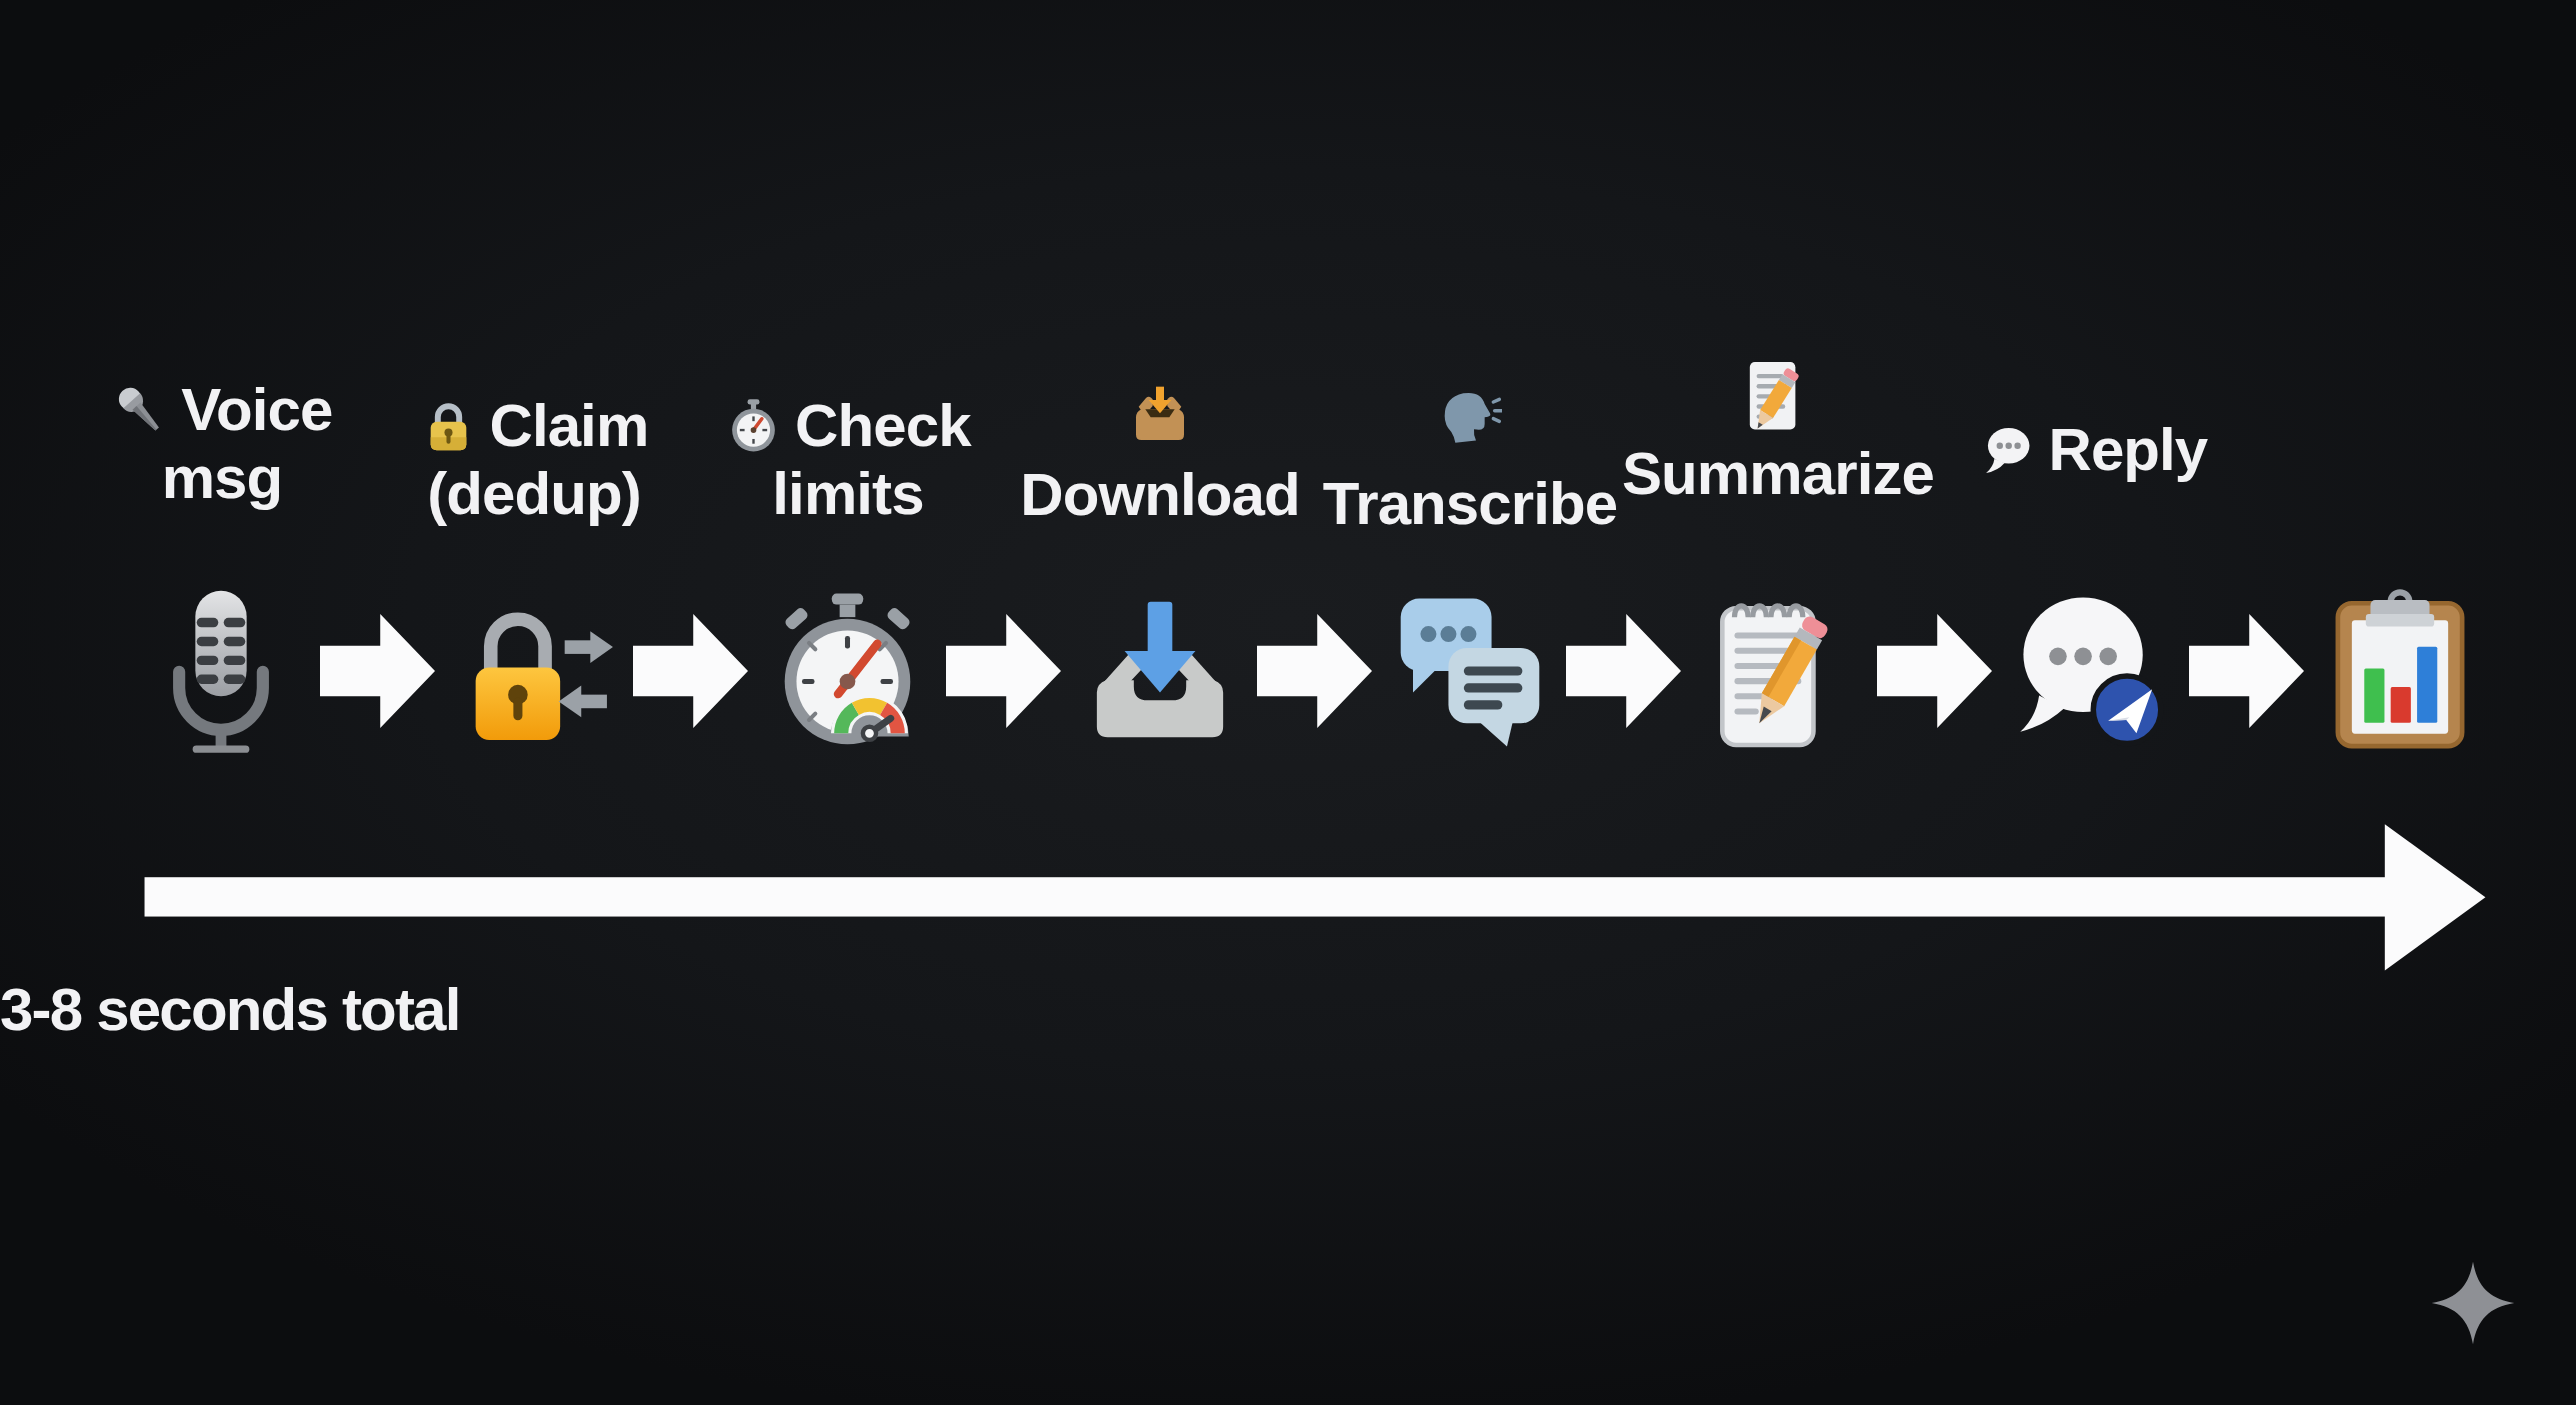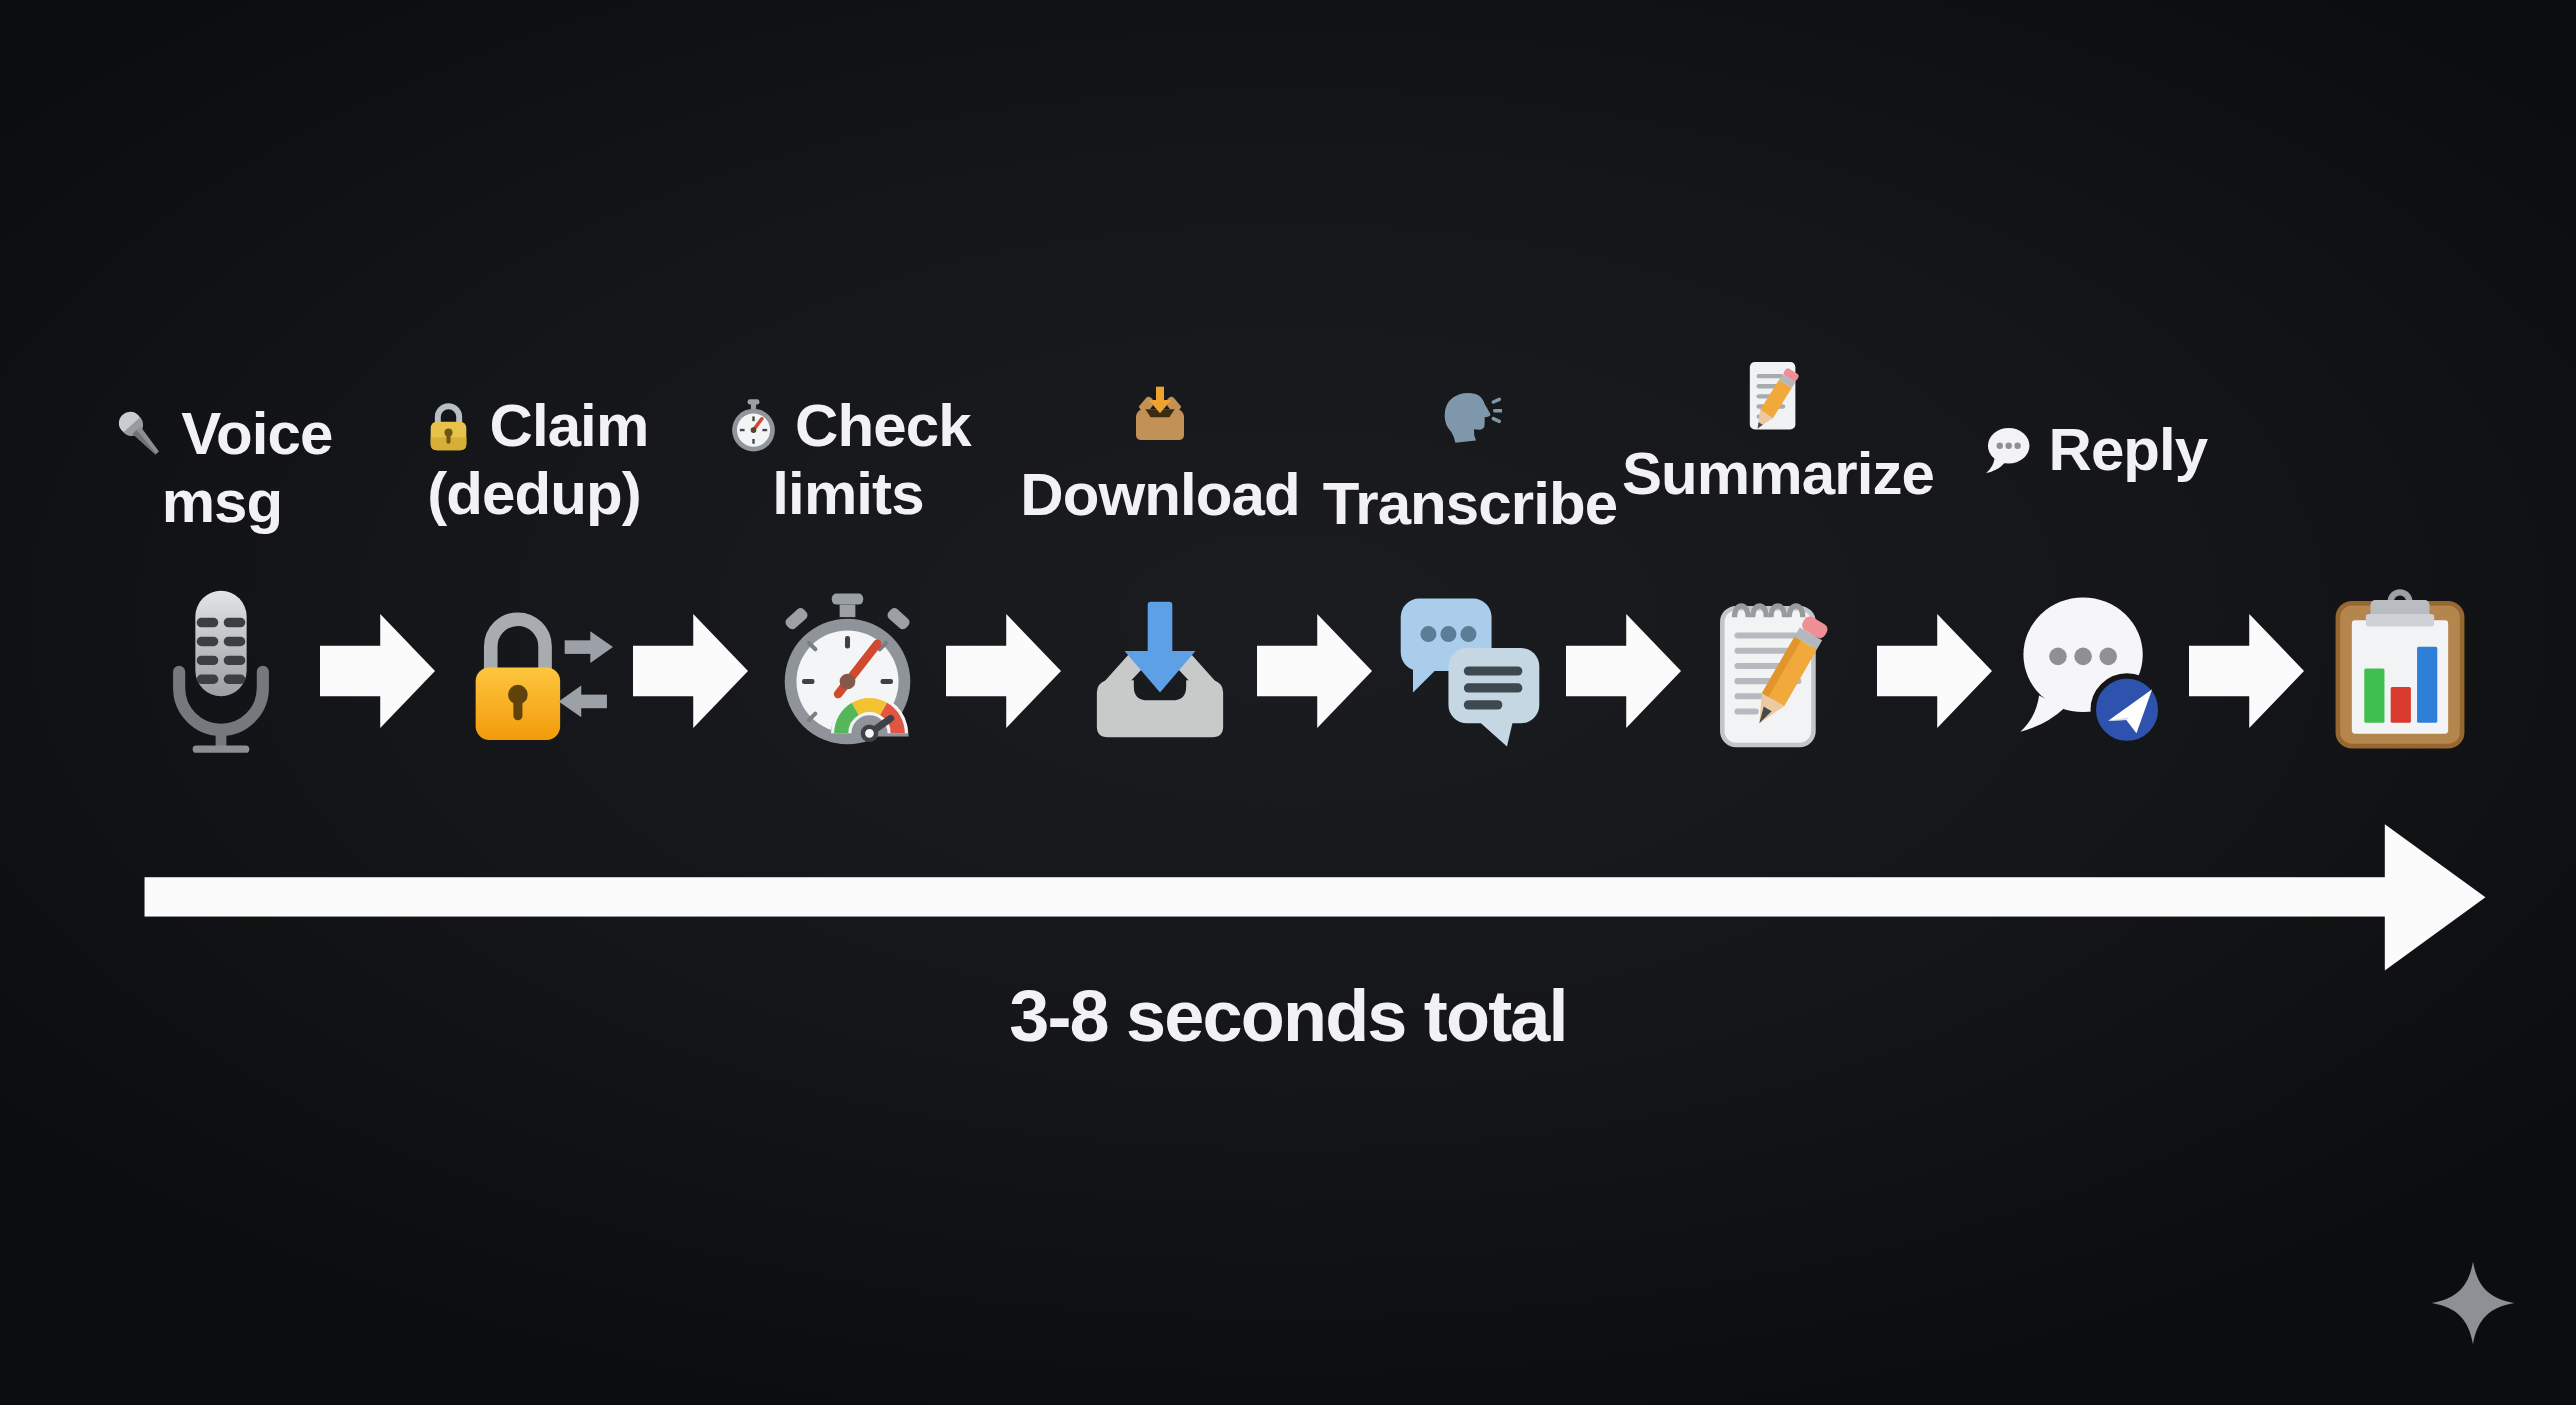--- a/index.html
+++ b/index.html
@@ -14,31 +14,31 @@
     text-align:center;white-space:nowrap;
   }
   .label-row{display:flex;align-items:center;gap:12.8px;}
   .ic-sm{width:57px;height:57px;flex:none;display:block;}
   .ic-sm.tall{width:64px;height:64px;}
   .ic-sm.memo{width:81px;height:81px;}
   .icon-box{position:absolute;display:block;}
   .flow-arrow{position:absolute;width:115px;height:132px;top:605px;}
   .timeline{position:absolute;left:0;top:814px;width:2576px;height:174px;}
   .caption{
-    position:absolute;left:0;top:975px;width:2576px;text-align:center;
-    color:var(--text,#f2f2f4);font-weight:700;font-size:72px;letter-spacing:-1.8px;
+    position:absolute;left:0;top:975px;width:2576px;text-align:left;
+    color:var(--text,#f2f2f4);font-weight:700;font-size:60px;letter-spacing:-1.8px;
   }
   .sparkle{position:absolute;left:2430px;top:1258px;width:86px;height:90px;}
 </style>
 </head>
 <body>
 
 <div class="stage">
 
-  <div class="step-label" style="left:48px;top:400px;">
+  <div class="step-label" style="left:48px;top:376px;">
     <div class="label-row">
       <svg class="ic-sm" viewBox="0 0 48 48">
         <g transform="rotate(-42 24 24)">
           <circle cx="24" cy="11" r="9.5" fill="#c9ccd0"></circle>
           <path d="M14.5 13 a9.5 9.5 0 0 0 19 0 Z" fill="#989ba0"></path>
           <polygon points="19.5,19 28.5,19 26,45 22,45" fill="#8c8f94"></polygon>
           <polygon points="19.5,19 24,19 23.2,45 22,45" fill="#6f7277"></polygon>
         </g>
       </svg>
       <span>Voice</span>

